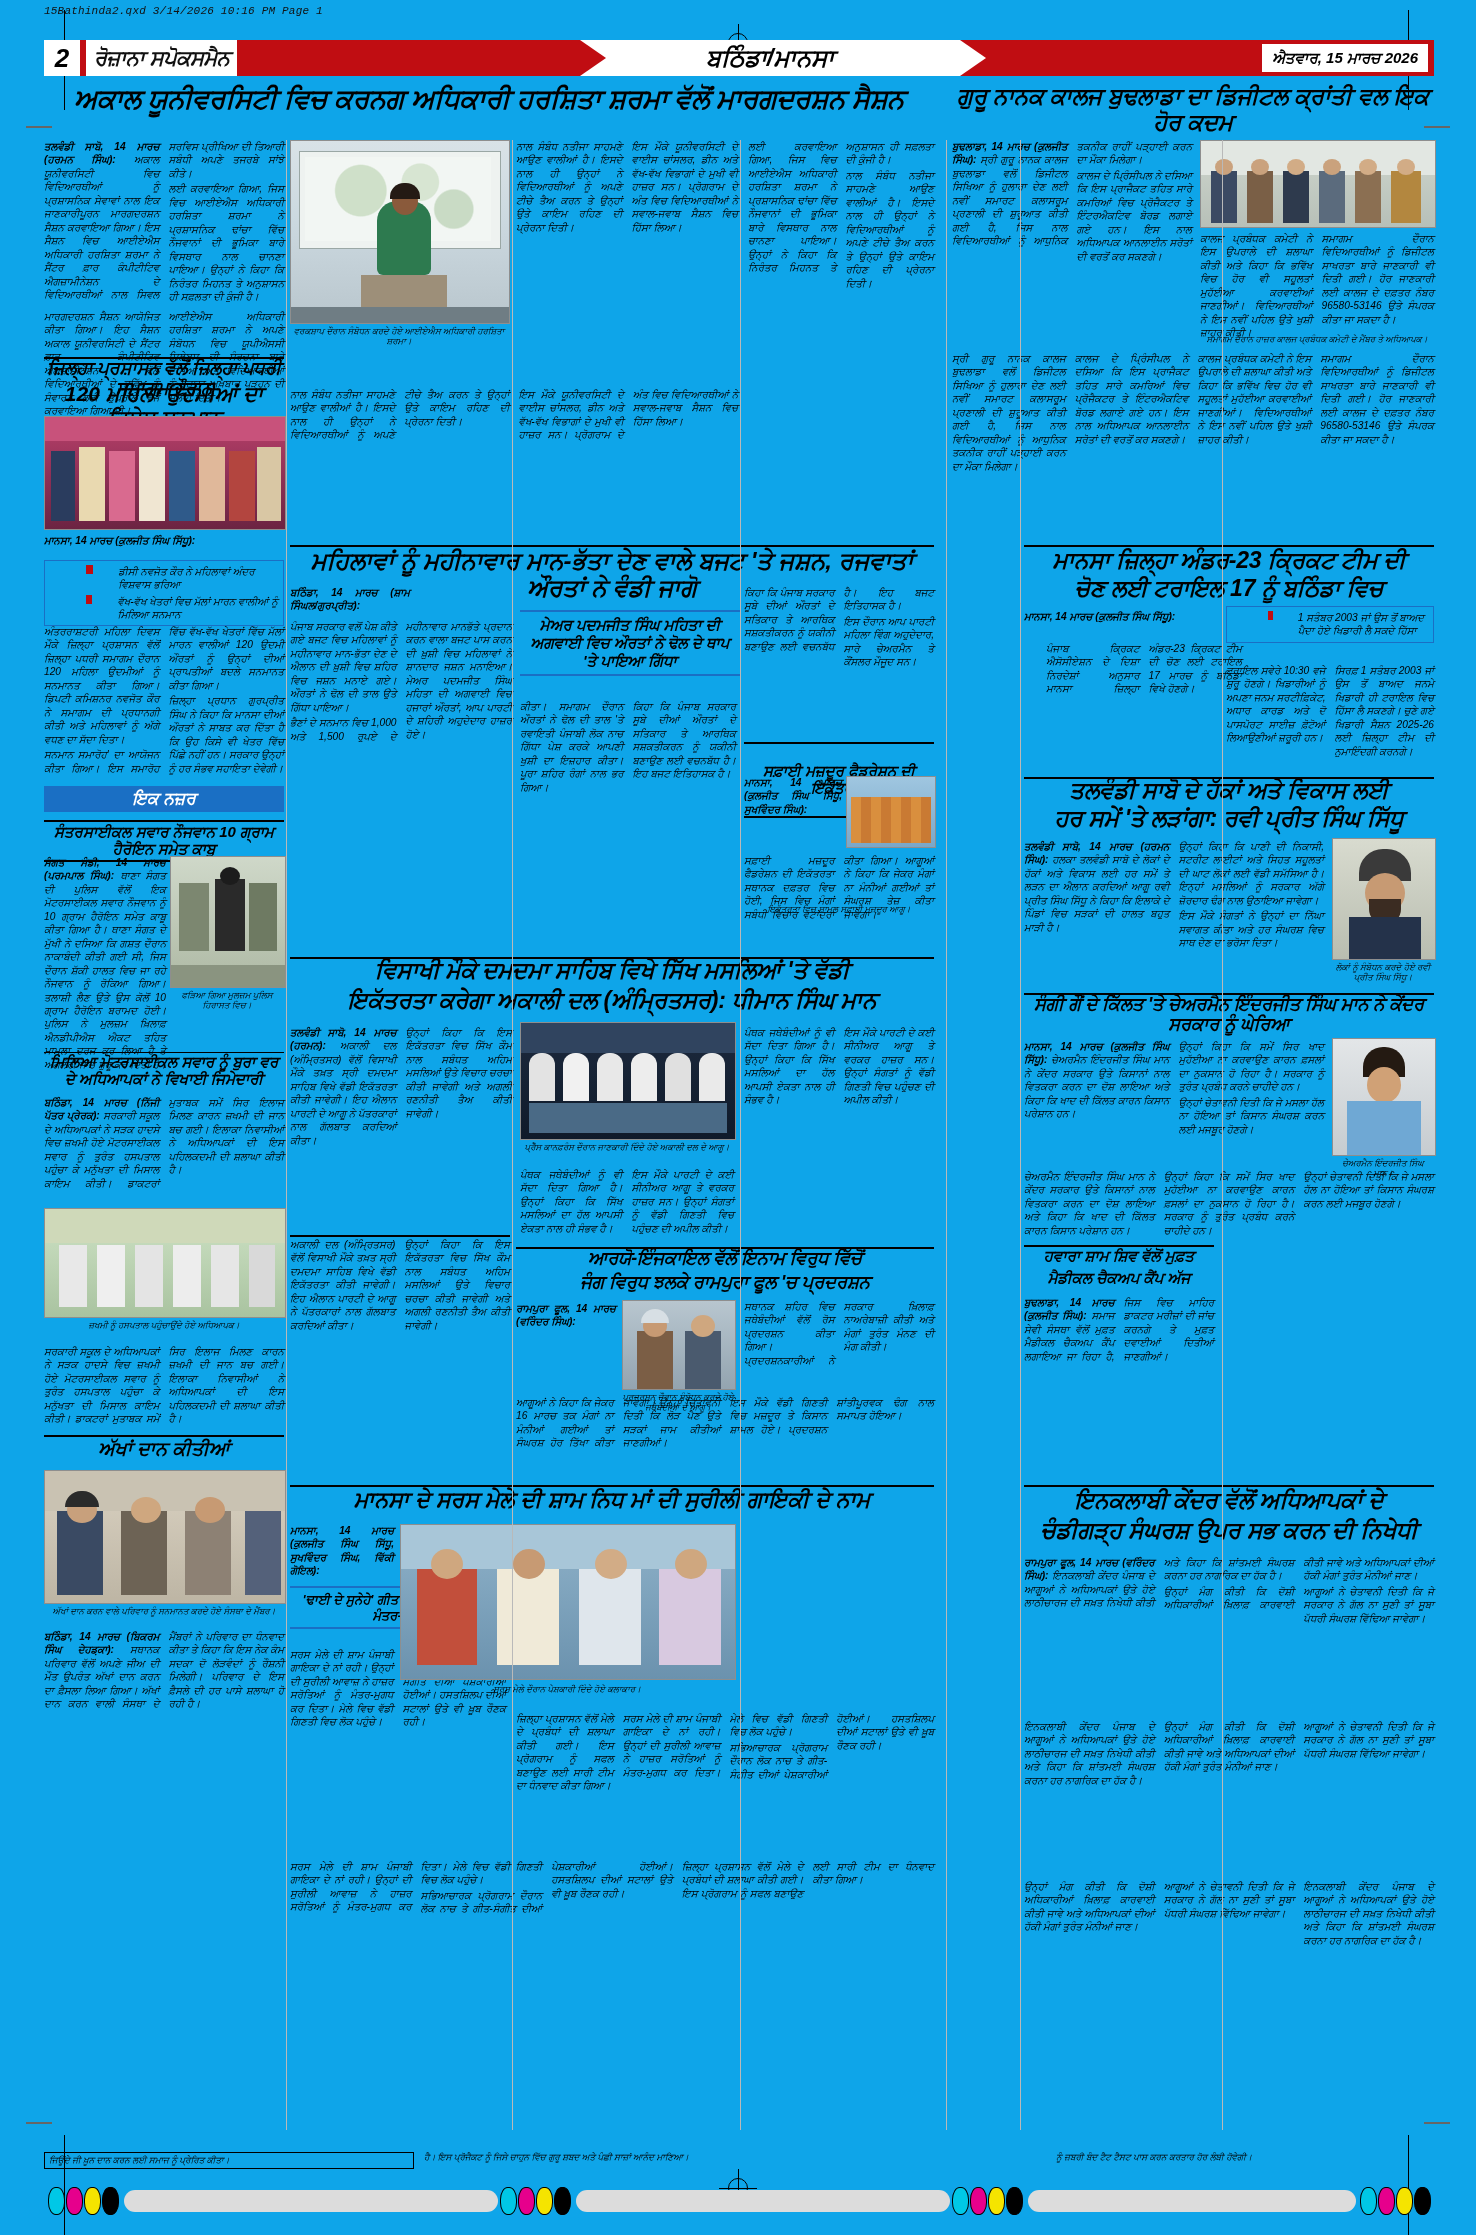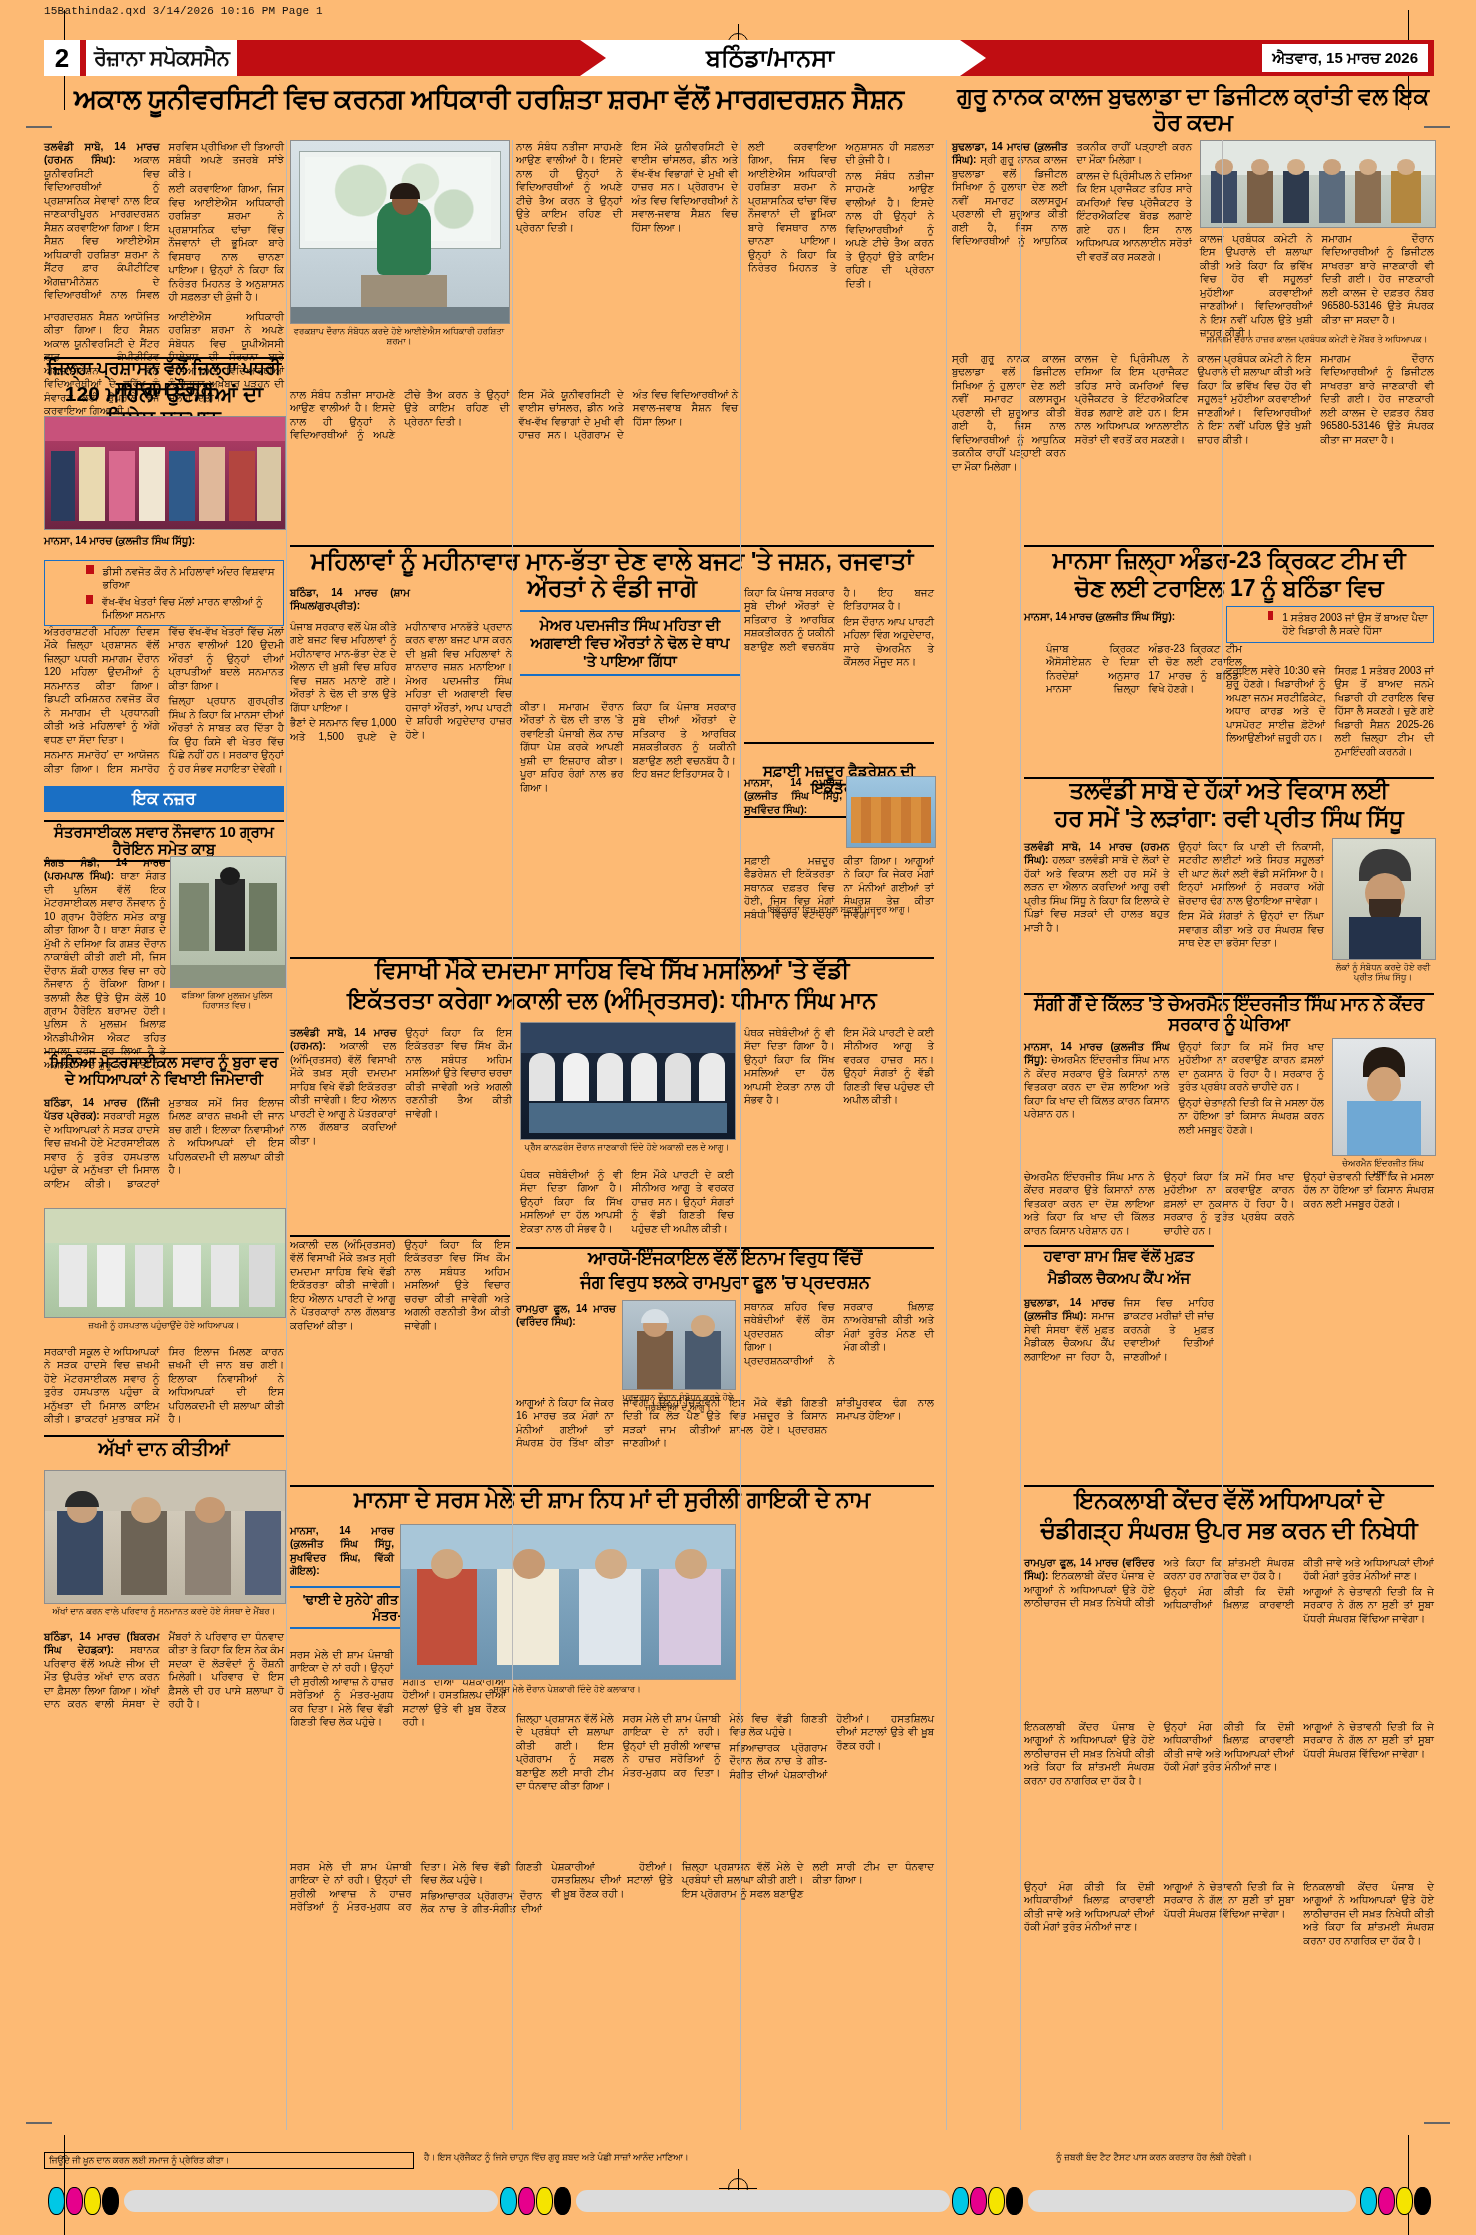--- a/index.html
+++ b/index.html
@@ -1,17 +1,17 @@
 <!DOCTYPE html>
 <html><head>
 <meta charset="utf-8">
 <style>
   html,body{margin:0;padding:0;background:#ffffff;}
   body{width:1476px;height:2235px;font-family:"Liberation Sans",sans-serif;color:#000;overflow:hidden;}
-  .page{position:relative;width:1476px;height:2235px;background:#fdba74;}
+  .page{position:relative;width:1476px;height:2235px;background:#0ea5e9;font-style:italic;}
 
   
   .qxd{position:absolute;left:44px;top:5px;font-family:"Liberation Mono",monospace;font-size:11px;letter-spacing:.2px;color:#111;white-space:nowrap;}
   .reg{position:absolute;width:26px;height:26px;}
   .reg:before,.reg:after{content:"";position:absolute;background:#000;}
   .reg:before{left:13px;top:-6px;width:1px;height:38px;}
   .reg:after{top:13px;left:-6px;height:1px;width:38px;}
   .reg span{position:absolute;left:3px;top:3px;width:18px;height:18px;border:1px solid #000;border-radius:50%;}
   .trimv{position:absolute;width:1px;background:#000;}
   .trimh{position:absolute;height:2px;background:#666;}
@@ -45,21 +45,21 @@
   .vline{position:absolute;width:1px;background:#b9b9b9;}
 
   
   .photo{position:relative;overflow:hidden;border:1px solid #8e8e8e;background:#cfd6d9;}
   .ph-cap{font-size:8.6px;line-height:1.2;text-align:center;padding-top:2px;}
 
   
   .boxhead{background:#1a6fc4;color:#fff;font-weight:bold;text-align:center;font-size:17px;padding:3px 0;}
   .bluebox{border:1px solid #1a6fc4;}
   .redsq{display:inline-block;width:9px;height:9px;background:#c00d12;margin-right:4px;}
-  .bullet-row{display:flex;gap:5px;align-items:flex-start;font-size:10.2px;line-height:1.3;margin-left:36px;}
+  .bullet-row{display:flex;gap:21px;align-items:flex-start;font-size:10.2px;line-height:1.3;margin-left:36px;}
   .quote-box{border-top:2px solid #1a6fc4;border-bottom:2px solid #1a6fc4;padding:4px 2px;text-align:center;font-weight:bold;font-size:15px;line-height:1.2;}
   .kicker{border-top:2px solid #000;border-bottom:2px solid #000;}
 
   
   .cbar{position:absolute;height:30px;display:flex;align-items:center;}
   .cbar i{display:block;width:15px;height:26px;border:1px solid #000;margin-right:1px;border-radius:45%;}
   .cbar .gray{flex:1;height:22px;background:#dcdcdc;border:0;border-radius:11px;margin-left:4px;}
 </style>
 </head>
 <body>

